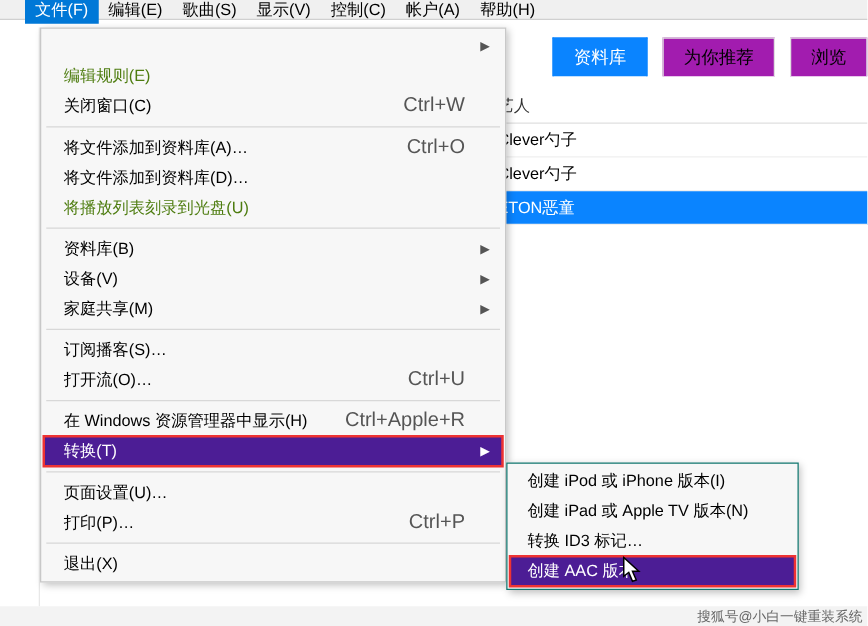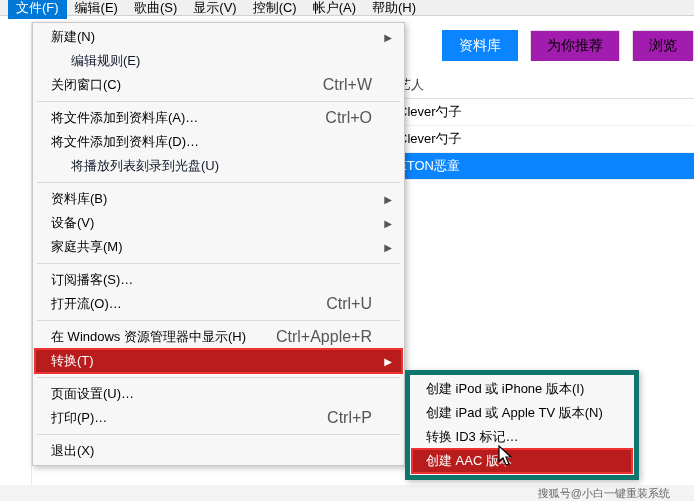--- a/index.html
+++ b/index.html
@@ -1,47 +1,47 @@
 <!DOCTYPE html>
 <html><head>
 <meta charset="utf-8">
 <style>
   * { box-sizing: border-box; margin: 0; padding: 0; font-family: "Microsoft YaHei", "Segoe UI", sans-serif; font-size: 13px; }
   body { background: #fff; width: 694px; height: 501px; overflow: hidden; position: relative; }
-  .menubar { height: 16px; background: #f0f0f0; border-bottom: 1px solid #d0d0d0; display: flex; align-items: center; padding-left: 8px; text-align: center; }
+  .menubar { height: 16px; background: #f0f0f0; border-bottom: 1px solid #d0d0d0; display: flex; align-items: center; padding-left: 20px; text-align: center; }
   .menubar-item { padding: 2px 8px; cursor: default; }
   .menubar-item.active { background: #0078d7; color: #fff; }
   .content { position: absolute; top: 22px; left: 0; right: 0; bottom: 16px; display: flex; }
   .left-blank { width: 32px; background: #fff; border-right: 1px solid #e8e8e8; }
   .main { flex: 1; position: relative; }
   .tabs { position: absolute; top: 8px; right: 0; display: flex; gap: 12px; }
   .tab { padding: 6px 16px; background: #a21caf; border: 1px solid #e0e0e0; border-bottom: none; cursor: default; font-size: 14px; }
   .tab.active { background: #0a84ff; color: #fff; border-color: #0a84ff; }
   .track-area { position: absolute; top: 50px; left: 0; right: 0; }
   .track-header { display: flex; border-bottom: 1px solid #e0e0e0; padding: 4px 0; color: #333; }
   .col-time { width: 60px; text-align: right; padding-right: 8px; }
   .col-artist { flex: 1; padding-left: 10px; }
   .track-row { display: flex; padding: 4px 0; border-bottom: 1px solid #f0f0f0; }
   .track-row.selected { background: #0a84ff; color: #fff; }
   
   .menu { position: absolute; top: 22px; left: 32px; width: 373px; background: #f7f7f7; border: 1px solid #c8c8c8; box-shadow: 2px 2px 6px rgba(0,0,0,.25); padding: 2px; z-index: 10; }
   .menu-item { display: flex; align-items: center; height: 24px; padding: 0 30px 0 16px; position: relative; cursor: default; }
   .menu-item .lbl { flex: 1; white-space: nowrap; overflow: hidden; }
   .menu-item .shortcut { color: #555; font-size: 16px; margin-left: 20px; }
   .menu-item .arrow { position: absolute; right: 10px; color: #555; font-size: 10px; }
-  .menu-item.disabled .lbl, .menu-item.disabled .shortcut { color: #0f172a; margin-left: 20px; }
-  .menu-item.hover { background: #b91c1c; color: #fff; }
+  .menu-item.disabled .lbl, .menu-item.disabled .shortcut { color: #4d7c0f; }
+  .menu-item.hover { background: #4c1d95; color: #fff; }
   .menu-item.hover .shortcut, .menu-item.hover .arrow { color: #fff; }
   .menu-sep { height: 1px; background: #d8d8d8; margin: 4px 2px; }
   .red-box { outline: 2.5px solid #e33; outline-offset: -1px; }
   
-  .submenu { position: absolute; top: 370px; left: 405px; width: 234px; background: #f7f7f7; border: 5px solid #0f766e; box-shadow: 2px 2px 6px rgba(0,0,0,.25); padding: 2px; z-index: 11; }
+  .submenu { position: absolute; top: 370px; left: 405px; width: 234px; background: #f7f7f7; border: 1px solid #0f766e; box-shadow: 2px 2px 6px rgba(0,0,0,.25); padding: 2px; z-index: 11; }
   .submenu .menu-item { padding: 0 16px 0 14px; }
   .cursor { position: absolute; z-index: 20; pointer-events: none; }
-  .footer { position: absolute; bottom: 0; left: 0; right: 0; height: 16px; background: rgba(240,240,240,.8); display: flex; align-items: center; justify-content: flex-end; padding-right: 24px; font-size: 11px; color: #666; }
+  .footer { position: absolute; bottom: 0; left: 0; right: 0; height: 16px; background: rgba(240,240,240,.8); display: flex; align-items: center; justify-content: flex-end; padding-right: 4px; font-size: 11px; color: #666; }
 </style>
 </head>
 <body>
 
 <div class="menubar">
   <span class="menubar-item active">文件(F)</span>
   <span class="menubar-item">编辑(E)</span>
   <span class="menubar-item">歌曲(S)</span>
   <span class="menubar-item">显示(V)</span>
   <span class="menubar-item">控制(C)</span>
@@ -77,21 +77,20 @@
         <div style="flex:1"></div>
         <div class="col-time">3:25</div>
         <div class="col-artist">ETON恶童</div>
       </div>
     </div>
   </div>
 </div>
 
 <div class="menu" id="file-menu">
     <div class="menu-item">
-      <span class="lbl">新建(N)</span>
       <span class="arrow">▶</span>
     </div>
     <div class="menu-item disabled">
       <span class="lbl">编辑规则(E)</span>
     </div>
     <div class="menu-item">
       <span class="lbl">关闭窗口(C)</span>
       <span class="shortcut">Ctrl+W</span>
     </div>
     <div class="menu-sep"></div>

